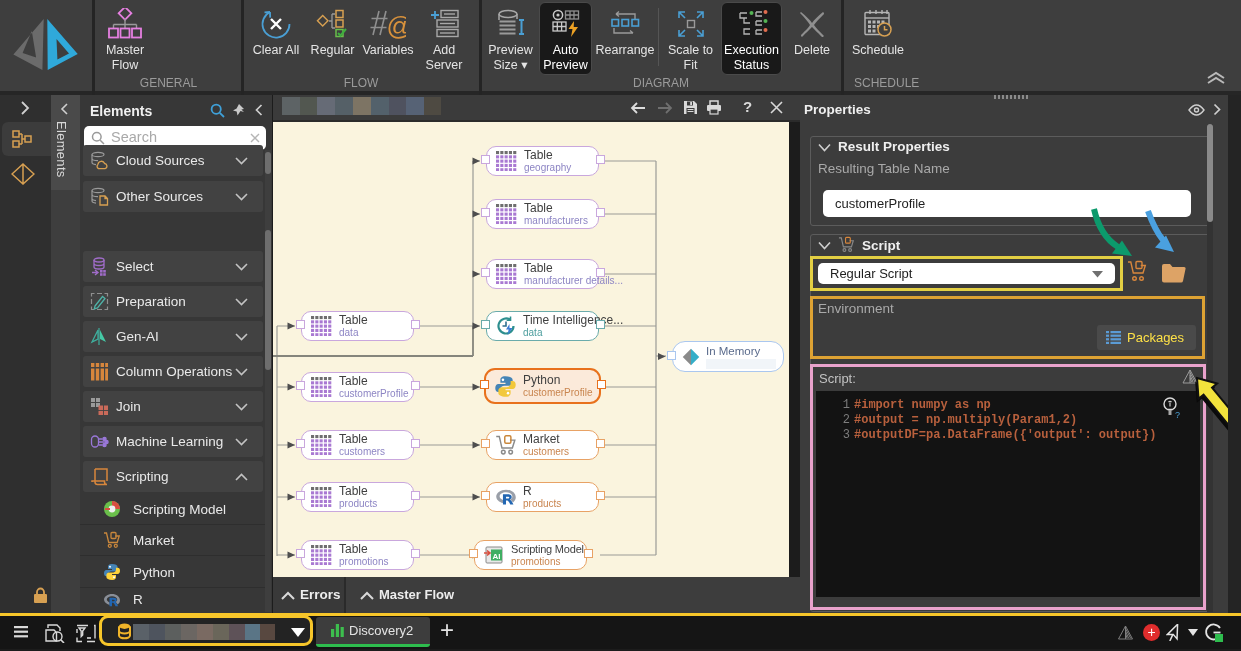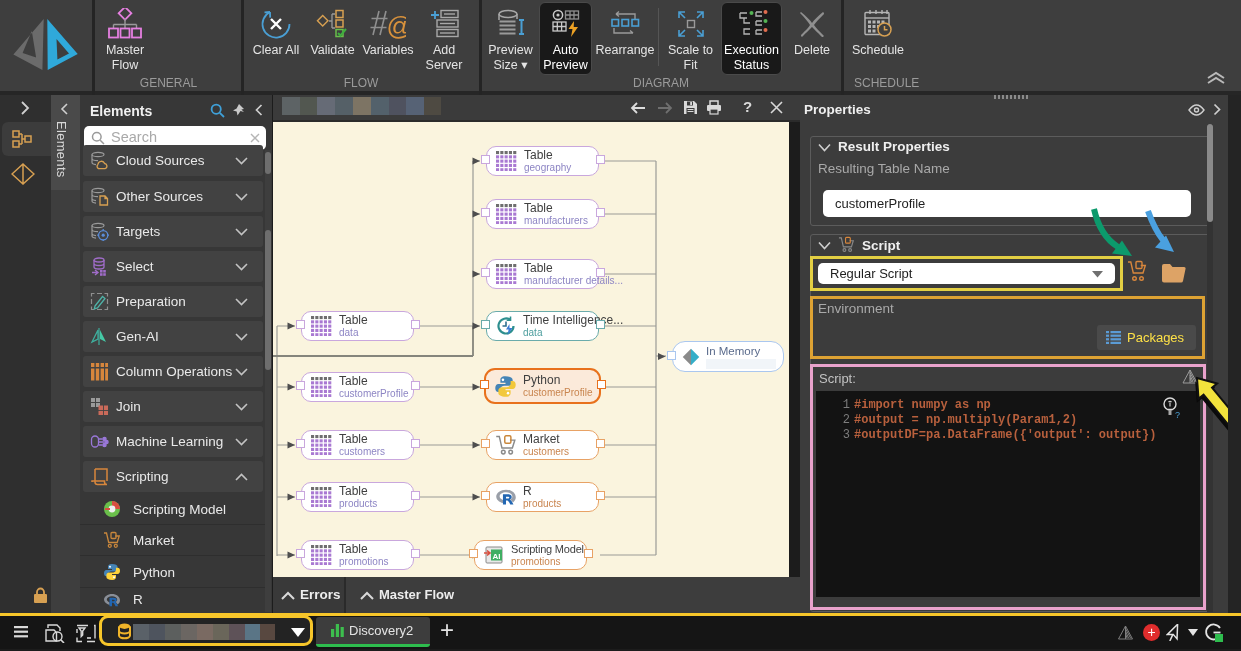--- a/index.html
+++ b/index.html
@@ -135,21 +135,21 @@
       <div class="rb-ico">
           <svg width="34" height="32" viewBox="0 0 34 32" fill="none">
         <rect x="3" y="9" width="7.4" height="7.4" transform="rotate(45 6.7 12.7)" stroke="#d7a052" stroke-width="1.4"></rect>
         <path d="M13 13 h3 M16 6 v14 M16 6 h3 M16 20 h3" stroke="#9a9a9a" stroke-width="1.3"></path>
         <rect x="20" y="2.5" width="7" height="7" stroke="#d7a052" stroke-width="1.5"></rect>
         <rect x="20" y="12" width="7" height="7" stroke="#d7a052" stroke-width="1.5"></rect>
         <rect x="20" y="21.5" width="7" height="7" stroke="#6abf4b" stroke-width="1.5"></rect>
         <path d="M22 25 l2.5 2.5 L30 21" stroke="#3faf3f" stroke-width="2"></path>
       </svg>
         </div>
-      <div class="rb-lab">Validate</div>
+      <div class="rb-lab">Regular</div>
     </div>
     <div class="rb-btn" style="left:360px;width:56px">
       <div class="rb-ico">
           <svg width="36" height="34" viewBox="0 0 36 34" fill="none">
         <path d="M9 4 L3 28 M16 4 L10 28 M1.5 11.5 h16 M0.5 20.5 h16" stroke="#8f8f8f" stroke-width="1.6"></path>
         <text x="16" y="28" font-size="26" fill="#d7913c" font-family="Liberation Sans" font-style="italic">@</text>
       </svg>
         </div>
       <div class="rb-lab">Variables</div>
     </div>
@@ -337,33 +337,20 @@
       <svg style="margin-left:7px" width="19" height="19" viewBox="0 0 19 19" fill="none">
         <ellipse cx="8" cy="3.5" rx="6" ry="2.2" stroke="#9a9a9a" stroke-width="1.2"></ellipse>
         <path d="M2 3.5 v4 c0 1.2 2.7 2.2 6 2.2 M2 7.5 v4 c0 1 1.8 1.8 4 2.1 M2 11.5 v2.5 c0 1 1.8 1.8 4 2.1" stroke="#9a9a9a" stroke-width="1.2"></path>
         <path d="M10 9 h5 l2.5 2.5 V18 h-7.5 Z M15 9 v2.5 h2.5" stroke="#d7a052" stroke-width="1.3"></path>
       </svg>
       <span style="margin-left:7px">Other Sources</span>
         <svg class="chev" width="13" height="8" viewBox="0 0 13 8" fill="none" stroke="#c3c3c3" stroke-width="1.6">
           <path d="M1 1 l5.5 5.5 L12 1"></path>
         </svg>
       </div>
-    <div class="el-row" style="top:121px">
-      <svg style="margin-left:7px" width="19" height="19" viewBox="0 0 19 19" fill="none">
-        <ellipse cx="8" cy="3.5" rx="6" ry="2.2" stroke="#9a9a9a" stroke-width="1.2"></ellipse>
-        <path d="M2 3.5 v4 c0 1.2 2.7 2.2 6 2.2 M2 7.5 v4 c0 1 1.8 1.8 4 2.1 M2 11.5 v2.5 c0 1 1.8 1.8 4 2.1" stroke="#9a9a9a" stroke-width="1.2"></path>
-        <circle cx="13.2" cy="13.2" r="4.6" stroke="#5b8dd9" stroke-width="1.3"></circle>
-        <circle cx="13.2" cy="13.2" r="1.6" fill="#5b8dd9"></circle>
-        <path d="M13.2 8.6 v-1.5 M13.2 17.8 v1.2 M8.6 13.2 h-1.4 M17.8 13.2 h1.2" stroke="#5b8dd9" stroke-width="1.3"></path>
-      </svg>
-      <span style="margin-left:7px">Targets</span>
-        <svg class="chev" width="13" height="8" viewBox="0 0 13 8" fill="none" stroke="#c3c3c3" stroke-width="1.6">
-          <path d="M1 1 l5.5 5.5 L12 1"></path>
-        </svg>
-      </div>
     <div class="el-row" style="top:156px">
       <svg style="margin-left:7px" width="19" height="19" viewBox="0 0 19 19" fill="none">
         <ellipse cx="9" cy="3" rx="5" ry="2" stroke="#a06cc9" stroke-width="1.3"></ellipse>
         <path d="M4 3 v7 c0 1.1 2.2 2 5 2 s5 -.9 5 -2 V3 M4 6.5 c0 1.1 2.2 2 5 2 s5 -.9 5 -2" stroke="#a06cc9" stroke-width="1.3"></path>
         <path d="M2 15.5 h5 M5 13 l3 2.5 -3 2.5" stroke="#a06cc9" stroke-width="1.4"></path>
         <g fill="#a06cc9">
             <rect x="10" y="13" width="2.6" height="2.6"></rect>
             <rect x="13.2" y="13" width="2.6" height="2.6"></rect>
             <rect x="10" y="16.2" width="2.6" height="2.6"></rect>
             <rect x="13.2" y="16.2" width="2.6" height="2.6"></rect>

